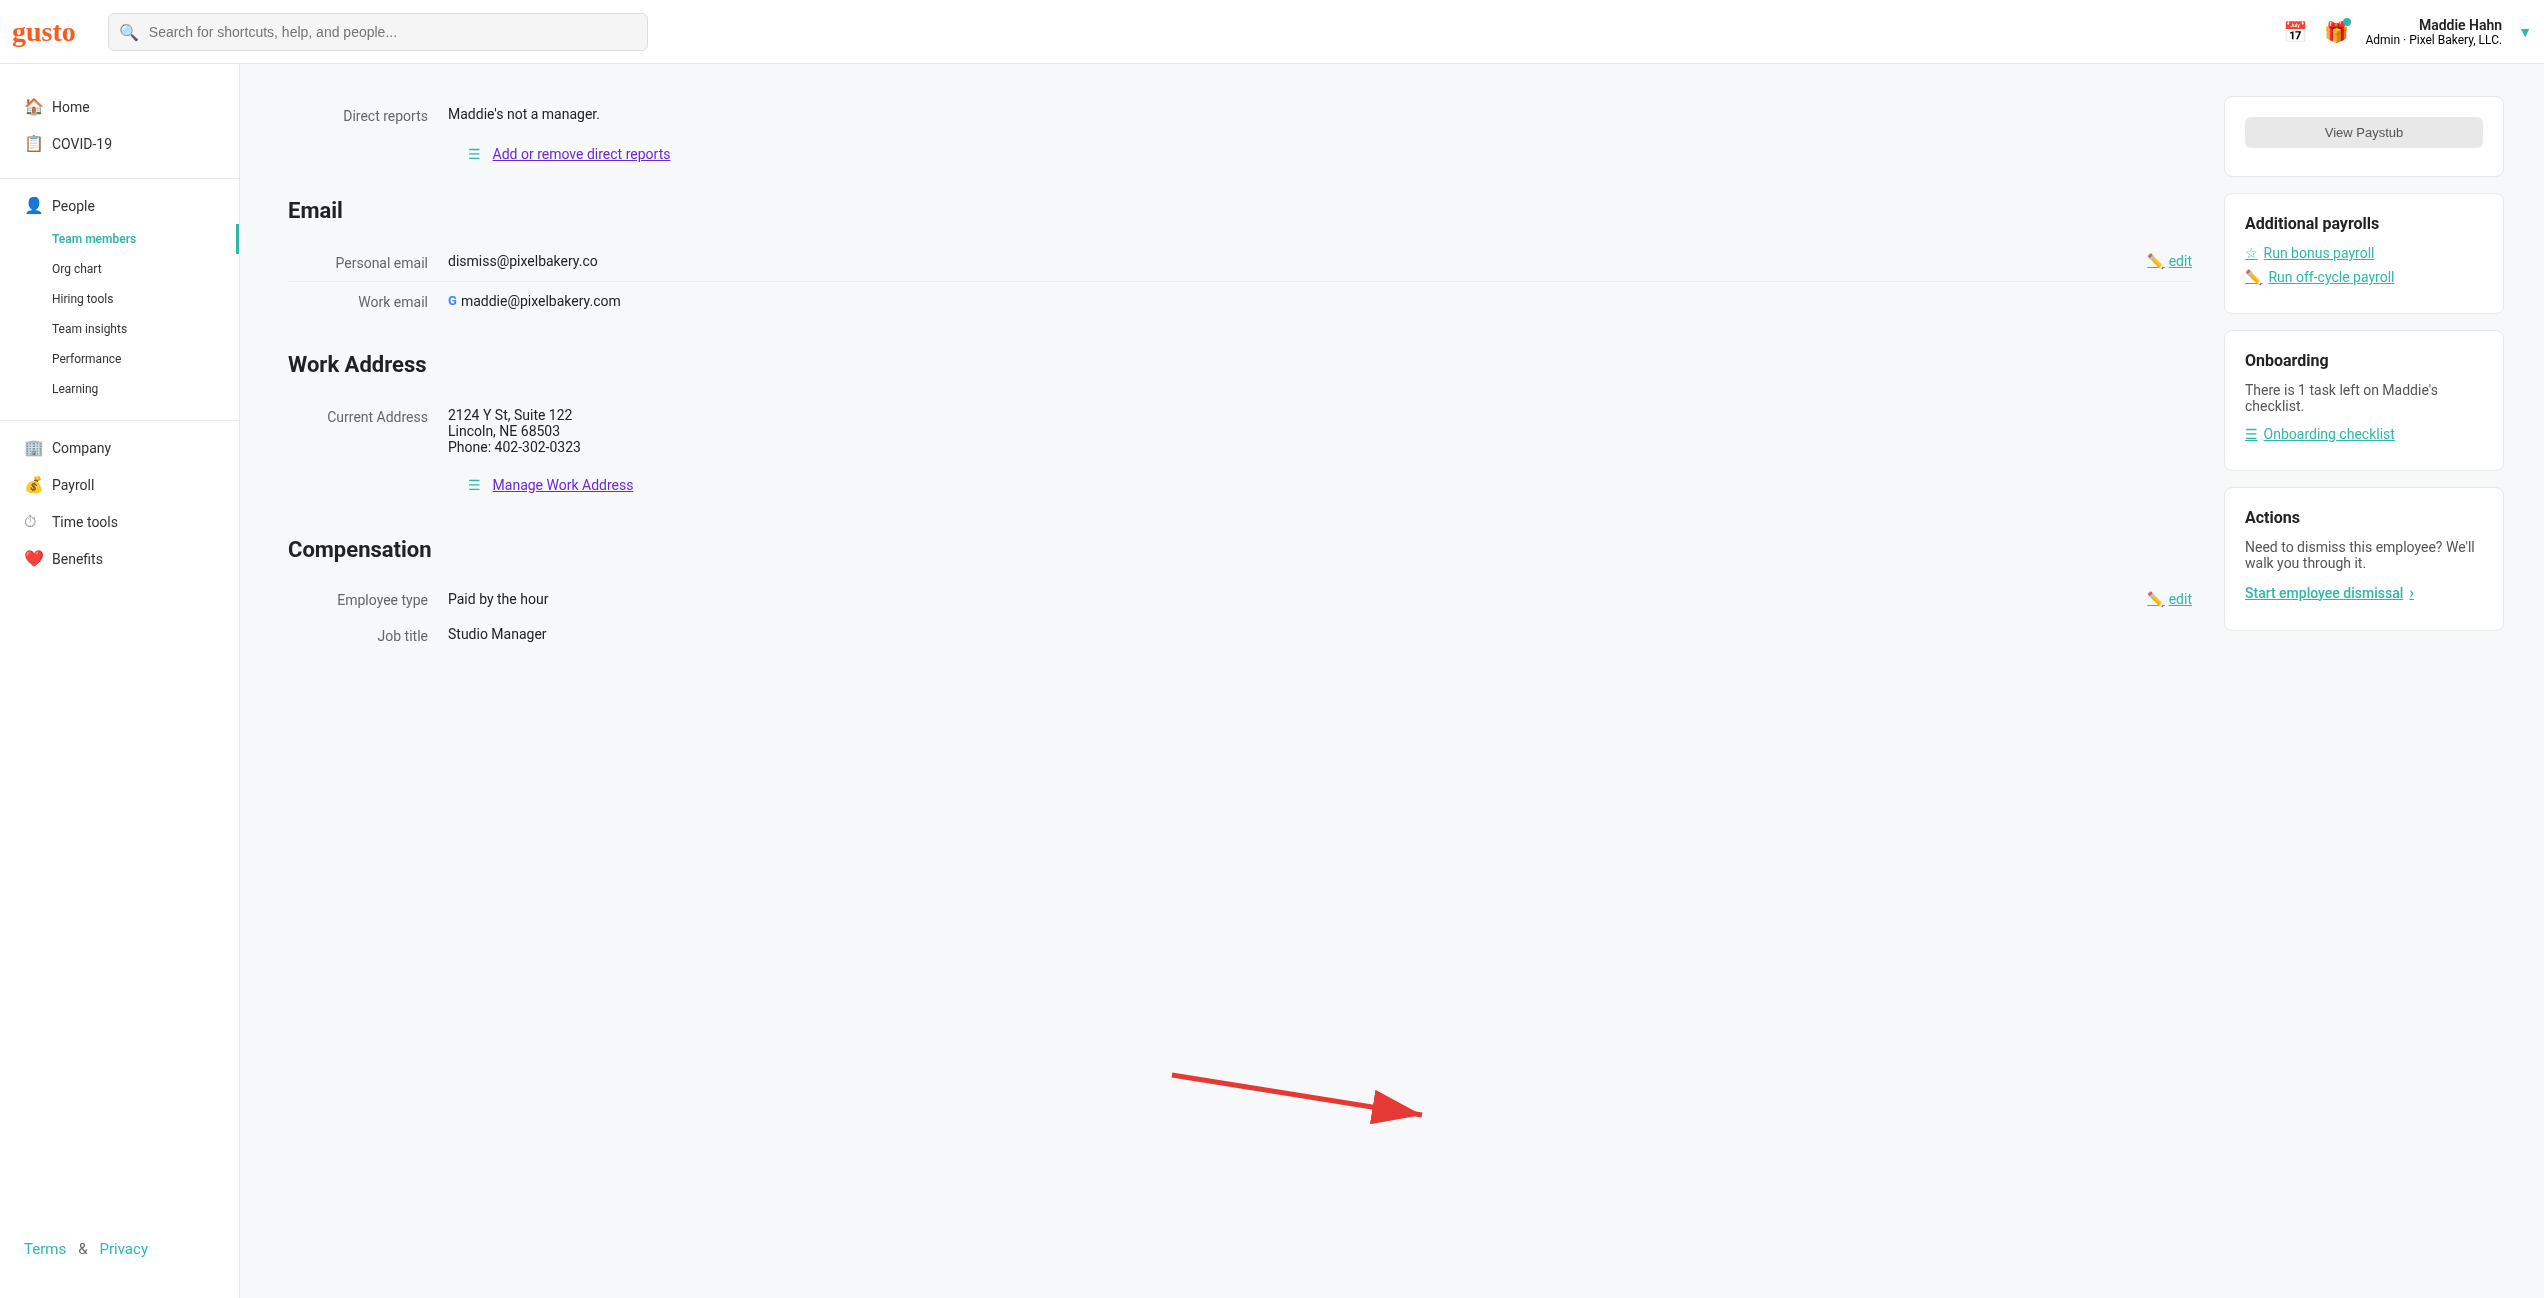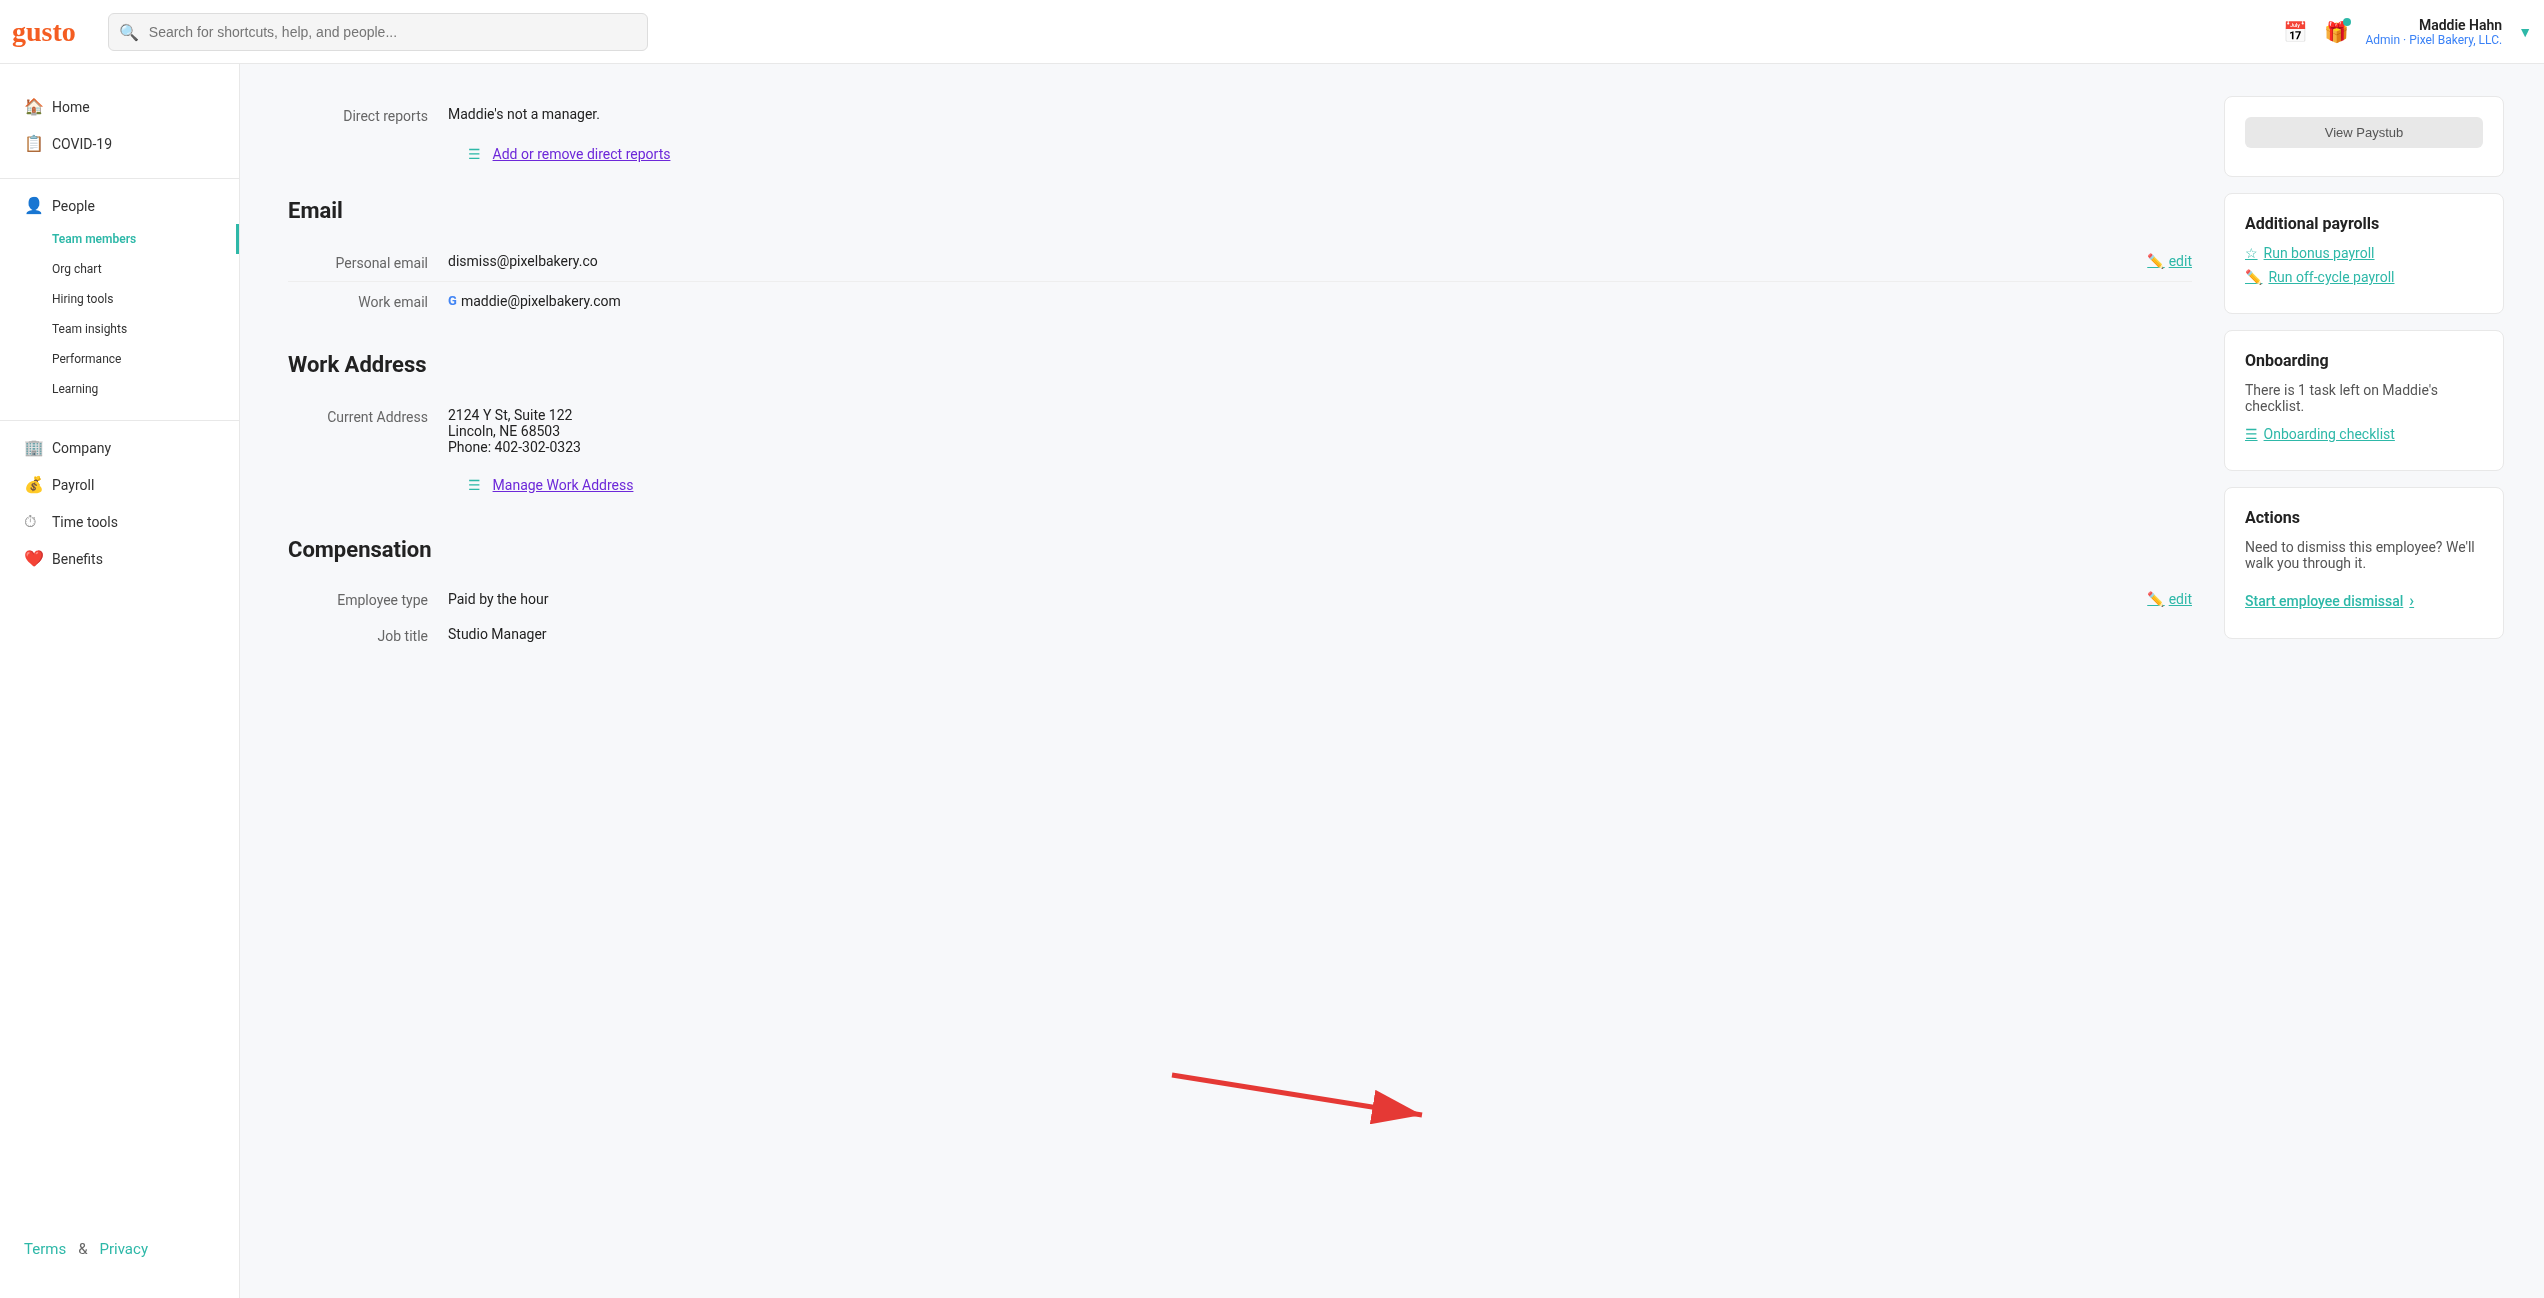--- a/index.html
+++ b/index.html
@@ -31,21 +31,21 @@
       background: none; border: none; cursor: pointer;
       font-size: 20px; color: #555; position: relative;
     }
     .topnav-dot {
       width: 8px; height: 8px; background: #2eb8a8;
       border-radius: 50%; position: absolute; top: -2px; right: -2px;
     }
     .topnav-user { display: flex; align-items: center; gap: 16px; cursor: pointer; }
     .topnav-user-info { text-align: right; }
     .topnav-user-name { font-weight: 600; font-size: 14px; color: #222; }
-    .topnav-user-sub { font-size: 12px; color: #3b82f6; text-align: center; }
+    .topnav-user-sub { font-size: 12px; color: #000000; text-align: center; }
     .topnav-chevron { color: #2eb8a8; font-size: 14px; }
 
     
     .layout { display: flex; margin-top: 64px; min-height: calc(100vh - 64px); }
 
     
     .sidebar {
       width: 240px; background: #fff;
       border-right: 1px solid #e8e8e8;
       padding: 24px 0; flex-shrink: 0;
@@ -309,21 +309,21 @@
         <div class="panel-card-title">Onboarding</div>
         <p style="font-size:14px;color:#555;margin-bottom:12px;">There is 1 task left on Maddie's checklist.</p>
         <div class="panel-link">
           <span>☰</span>
           <span>Onboarding checklist</span>
         </div>
       </div>
 
       <div class="panel-card actions-section">
         <div class="panel-card-title">Actions</div>
-        <p style="font-size:14px;color:#555;margin-bottom:20px;">Need to dismiss this employee? We'll walk you through it.</p>
+        <p style="font-size:14px;color:#555;margin-bottom:12px;">Need to dismiss this employee? We'll walk you through it.</p>
         <div class="panel-link" style="font-weight:500;">
           <span>Start employee dismissal</span>
           <span style="color:#2eb8a8;font-size:16px;">›</span>
         </div>
       </div>
 
     </div>
 
   </div>
 

